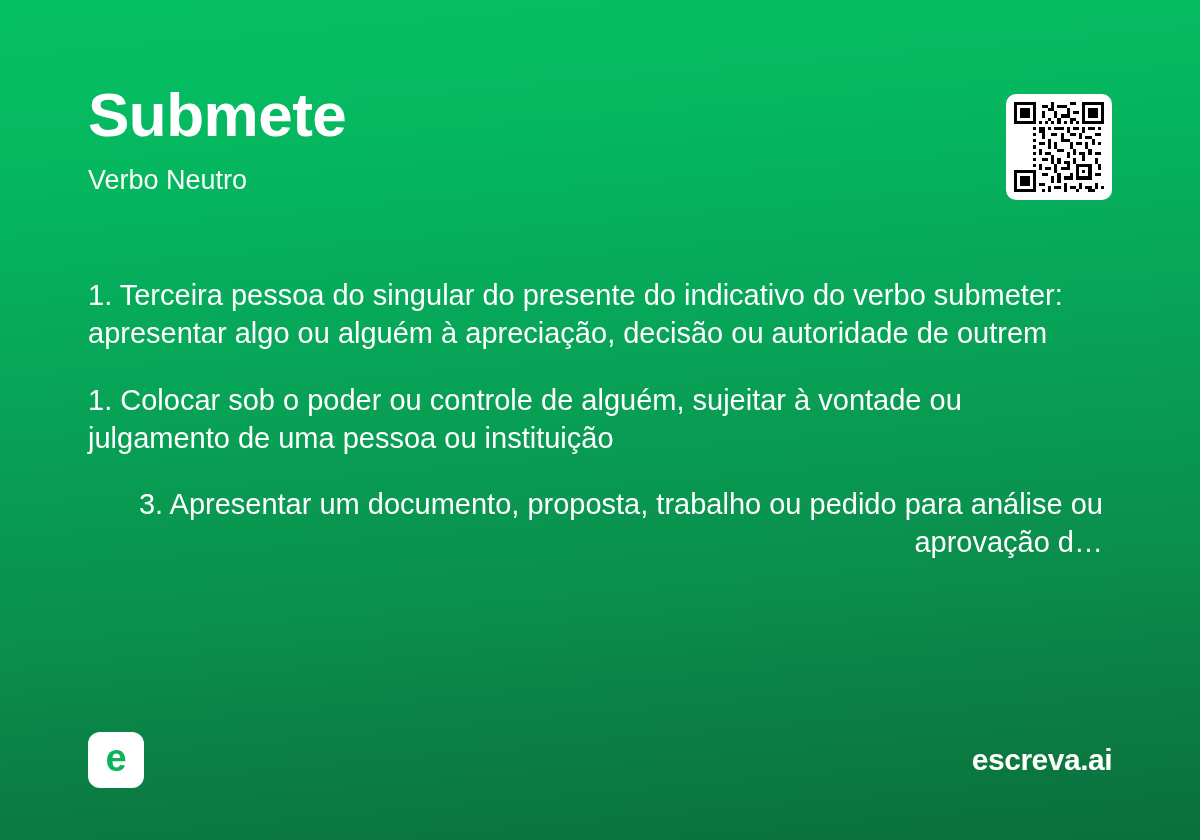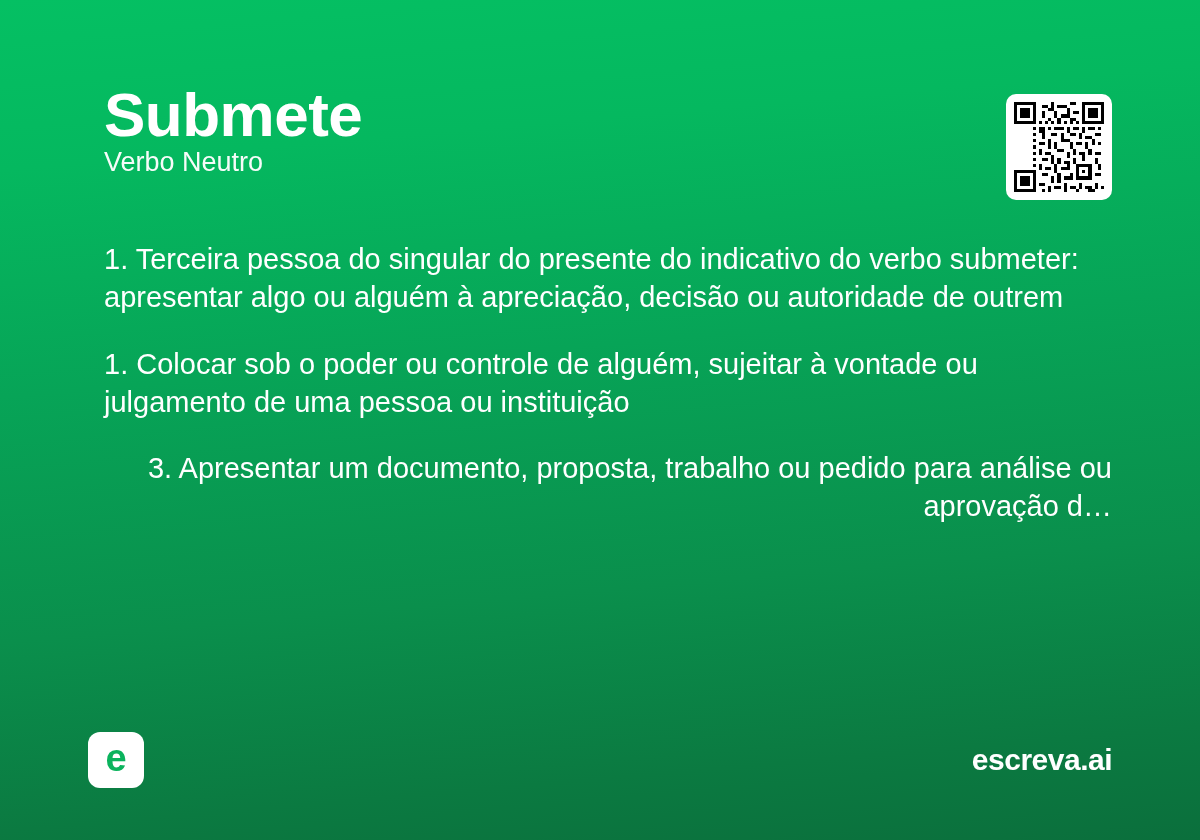--- a/index.html
+++ b/index.html
@@ -18,21 +18,21 @@
   .card {
     position: relative;
     width: 1200px;
     height: 840px;
     background: linear-gradient(175deg, #05c063 0%, #05b85f 18%, #07a457 42%, #0a8f4c 68%, #0b7a41 88%, #0b6f3c 100%);
     overflow: hidden;
   }
 
   .content {
     position: absolute;
-    left: 104px;
+    left: 88px;
     top: 80px;
     right: 88px;
   }
 
   .headline-row {
     display: flex;
     align-items: flex-start;
     justify-content: space-between;
   }
 
@@ -45,38 +45,39 @@
     font-size: 62px;
     line-height: 1.0;
     font-weight: bold;
     letter-spacing: -0.5px;
   }
 
   .class-label {
     color: #ffffff;
     font-size: 27px;
     line-height: 1.2;
+    margin-top: 18px;
     font-weight: normal;
     opacity: 0.97;
   }
 
   
   .qr-wrap {
     width: 106px;
     height: 106px;
     background: #ffffff;
     border-radius: 10px;
     padding: 8px;
     margin-top: 14px;
     flex: 0 0 auto;
   }
   .qr-wrap svg { display: block; width: 100%; height: 100%; }
 
   .definitions {
-    margin-top: 40px;
+    margin-top: 76px;
   }
 
   .definition {
     color: #ffffff;
     font-size: 29px;
     line-height: 1.32;
     margin-bottom: 28px;
     max-width: 1015px;
     font-weight: normal;
   }

